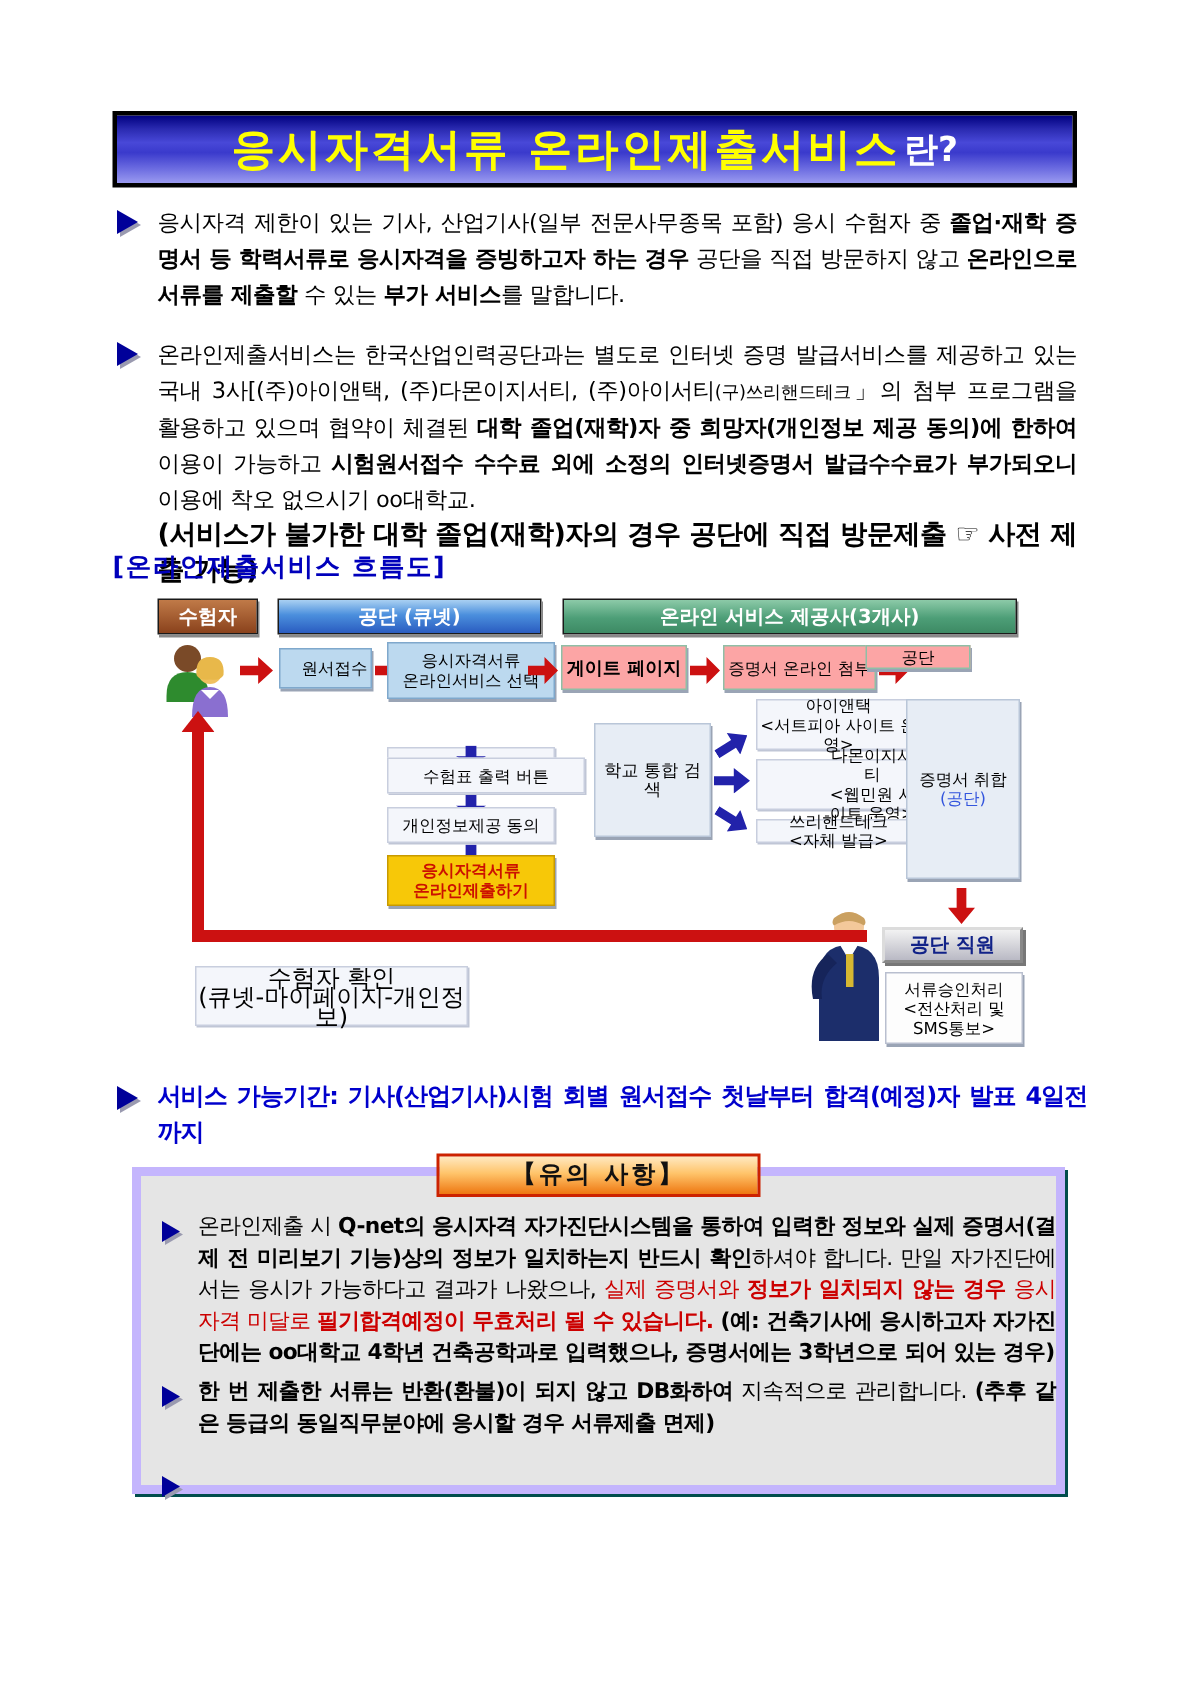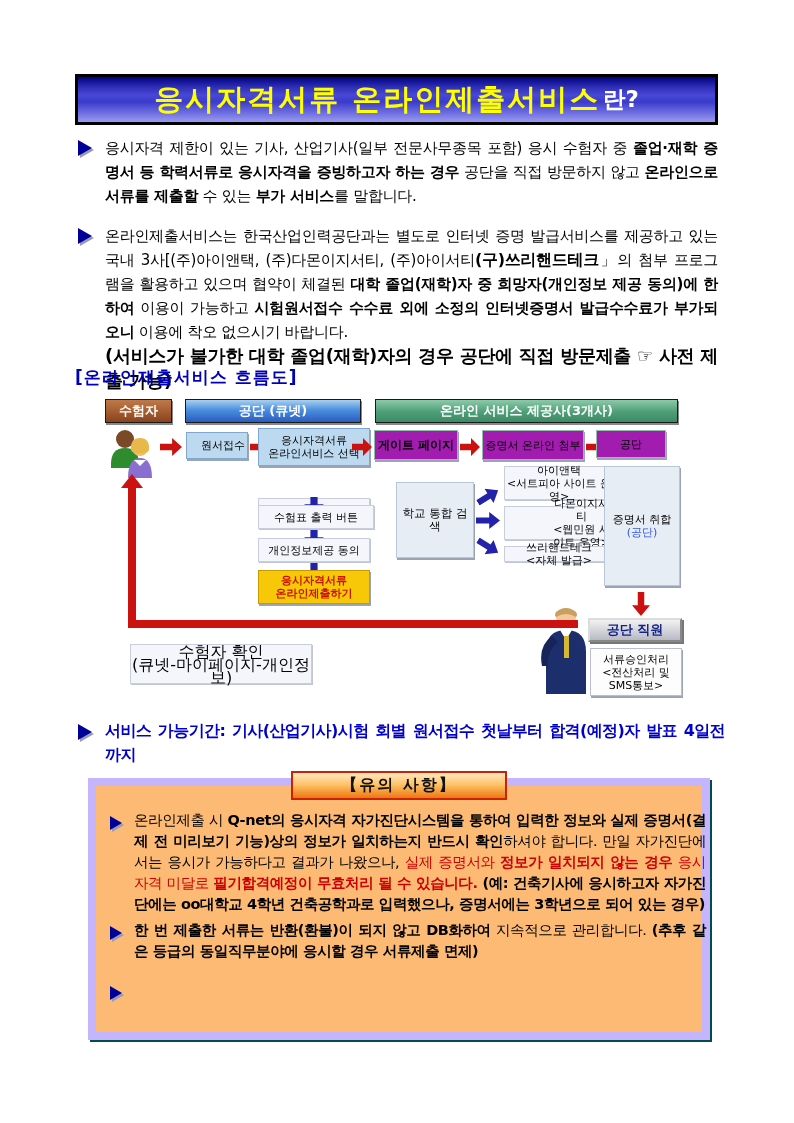--- a/index.html
+++ b/index.html
@@ -15,51 +15,51 @@
   .banner-tail { color:#ffffff; font-size:23px; font-weight:bold; margin-left:2px; }
 
   
   .tri { width:0; height:0; border-left:14px solid #000099; border-top:8px solid transparent;
          border-bottom:8px solid transparent; position:absolute; filter:drop-shadow(2px 2px 0 #9a9ab0); }
   .tri-sm { border-left-width:12px; border-top-width:7px; border-bottom-width:7px; }
 
   
   .para { position:absolute; font-size:15px; line-height:24px; color:#000; text-align:justify; letter-spacing:-0.3px; }
   .b { font-weight:bold; }
-  .sm { font-size:16px; font-weight:bold; }
+  .sm { font-size:12px; font-weight:normal; }
   .red { color:#cc0000; }
   .redb { color:#cc0000; font-weight:bold; }
 
   #flow-title { position:absolute; left:75px; top:366px; width:643px; text-align:left;
     color:#0000bb; font-weight:bold; font-size:17px; letter-spacing:1px; }
 
   
   .hd { position:absolute; border:1px solid #1a1a1a; color:#fff; font-weight:bold; font-size:13px;
         display:flex; align-items:center; justify-content:center; box-shadow:1px 2px 0 #888; }
   .fb { position:absolute; font-size:11px; color:#000; display:flex; flex-direction:column;
         align-items:center; justify-content:center; text-align:center; line-height:13px;
         border:1px solid #8ba6bf; box-shadow:1px 2px 0 #9aa4b5; }
   .blue-box { background:#bcd9ef; border-color:#7fa8cc; }
-  .mint-box { background:#a21caf; border-color:#8fbfa6; }
+  .mint-box { background:#fca5a5; border-color:#8fbfa6; }
   .lite-box { background:#f4f6fb; border-color:#c8cede; box-shadow:1px 1px 0 #c0c6d6; }
   .tall-box { background:#e7edf5; border-color:#b9c6d8; }
   .yellow-box { background:#f7c808; border-color:#c89a00; color:#cc1100; font-weight:bold; }
   .arrR { position:absolute; background:#cc1111;
           clip-path:polygon(0 32%,55% 32%,55% 0,100% 50%,55% 100%,55% 68%,0 68%); }
   .arrD { position:absolute; background:#2222aa;
           clip-path:polygon(32% 0,68% 0,68% 55%,100% 55%,50% 100%,0 55%,32% 55%); }
   .arrB { position:absolute; background:#2222aa;
           clip-path:polygon(0 32%,55% 32%,55% 0,100% 50%,55% 100%,55% 68%,0 68%); }
   .redbar { position:absolute; background:#cc1111; }
   .red-up-head { position:absolute; width:22px; height:14px; background:#cc1111;
           clip-path:polygon(50% 0,100% 100%,0 100%); }
 
   
-  #notice { position:absolute; left:88px; top:778px; width:622px; height:262px;
-    border:8px solid #c4b5fd; box-shadow:2px 2px 0 #014d4d; background:#fdba74; }
+  #notice { position:absolute; left:88px; top:778px; width:622px; height:218px;
+    border:6px solid #c4b5fd; box-shadow:2px 2px 0 #014d4d; background:#e5e5e5; }
   #notice-head { position:absolute; left:50%; top:-15px; transform:translateX(-50%);
     width:216px; height:29px; border:2px solid #cc2200;
     background:linear-gradient(180deg,#ffe9c2 0%,#ffc46a 45%,#ee7711 100%);
     display:flex; align-items:center; justify-content:center;
     font-weight:bold; font-size:16px; color:#111; letter-spacing:2px; }
   .nitem { position:absolute; font-size:14.5px; line-height:21px; text-align:justify; letter-spacing:-0.4px; }
 </style>
 </head>
 <body>
 
@@ -70,21 +70,21 @@
     <span class="banner-tail">란?</span>
   </div>
 
   <div class="tri" style="left:78px; top:140px;"></div>
   <div class="para" style="left:105px; top:136px; width:613px;">
     <span>응시자격 제한이 있는 기사, 산업기사(일부 전문사무종목 포함) 응시 수험자 중 </span><span class="b">졸업·재학 증명서 등 학력서류로 응시자격을 증빙하고자 하는 경우</span><span> 공단을 직접 방문하지 않고 </span><span class="b">온라인으로 서류를 제출할</span><span> 수 있는 </span><span class="b">부가 서비스</span><span>를 말합니다.</span>
   </div>
 
   <div class="tri" style="left:78px; top:228px;"></div>
   <div class="para" style="left:105px; top:224px; width:613px;">
-    <span>온라인제출서비스는 한국산업인력공단과는 별도로 인터넷 증명 발급서비스를 제공하고 있는 국내 3사[(주)아이앤택, (주)다몬이지서티, (주)아이서티</span><span class="sm">(구)쓰리핸드테크</span><span>」의 첨부 프로그램을 활용하고 있으며 협약이 체결된 </span><span class="b">대학 졸업(재학)자 중 희망자(개인정보 제공 동의)에 한하여</span><span> 이용이 가능하고 </span><span class="b">시험원서접수 수수료 외에 소정의 인터넷증명서 발급수수료가 부가되오니</span><span> 이용에 착오 없으시기 바랍니다.</span><br>
+    <span>온라인제출서비스는 한국산업인력공단과는 별도로 인터넷 증명 발급서비스를 제공하고 있는 국내 3사[(주)아이앤택, (주)다몬이지서티, (주)아이서티</span><span class="sm">(구)쓰리핸드테크</span><span>」의 첨부 프로그램을 활용하고 있으며 협약이 체결된 </span><span class="b">대학 졸업(재학)자 중 희망자(개인정보 제공 동의)에 한하여</span><span> 이용이 가능하고 </span><span class="b">시험원서접수 수수료 외에 소정의 인터넷증명서 발급수수료가 부가되오니</span><span> 이용에 착오 없으시기 oo대학교.</span><br>
     <span class="b" style="font-size:18px;">(서비스가 불가한 대학 졸업(재학)자의 경우 공단에 직접 방문제출 ☞ 사전 제출 가능)</span>
   </div>
 
   <div id="flow-title">[온라인제출서비스 흐름도]</div>
 
   <div class="hd" style="left:105px; top:399px; width:67px; height:24px; background:linear-gradient(180deg,#c07a48,#8a421c);">수험자</div>
   <div class="hd" style="left:185px; top:399px; width:176px; height:24px; background:linear-gradient(180deg,#a9d0f2 0%,#4b8fdd 45%,#2a5cc0 100%);">공단 (큐넷)</div>
   <div class="hd" style="left:375px; top:399px; width:303px; height:24px; background:linear-gradient(180deg,#8ccaa8 0%,#4d9e77 55%,#3d8a64 100%);">온라인 서비스 제공사(3개사)</div>
 
   <svg style="position:absolute; left:106px; top:426px;" width="52" height="56" viewBox="0 0 52 56">
@@ -102,25 +102,25 @@
   <div class="fb blue-box" style="left:258px; top:428px; width:112px; height:38px;">
     <span>응시자격서류</span>
     <span>온라인서비스 선택</span>
   </div>
 
   <div class="arrR" style="left:352px; top:438px; width:20px; height:18px;"></div>
   <div class="fb mint-box" style="left:374px; top:430px; width:84px; height:30px; font-weight:bold; font-size:12px;">게이트 페이지</div>
   <div class="arrR" style="left:460px; top:438px; width:20px; height:18px;"></div>
   <div class="fb mint-box" style="left:482px; top:430px; width:102px; height:30px;">증명서 온라인 첨부</div>
   <div class="arrR" style="left:586px; top:438px; width:20px; height:18px;"></div>
-  <div class="fb mint-box" style="left:596px; top:430px; width:70px; height:28px;">공단</div>
+  <div class="fb mint-box" style="left:577px; top:430px; width:70px; height:16px;">공단</div>
 
   <div class="fb lite-box" style="left:258px; top:498px; width:112px; height:24px;">마이페이지</div>
   <div class="arrD" style="left:304px; top:497px; width:20px; height:13px;"></div>
-  <div class="fb lite-box" style="left:258px; top:505px; width:116px; height:24px;">수험표 출력 버튼</div>
+  <div class="fb lite-box" style="left:258px; top:505px; width:132px; height:24px;">수험표 출력 버튼</div>
   <div class="arrD" style="left:304px; top:530px; width:20px; height:13px;"></div>
   <div class="fb lite-box" style="left:258px; top:538px; width:112px; height:24px;">개인정보제공 동의</div>
   <div class="arrD" style="left:304px; top:563px; width:20px; height:13px;"></div>
   <div class="fb yellow-box" style="left:258px; top:570px; width:112px; height:34px;">
     <span>응시자격서류</span>
     <span>온라인제출하기</span>
   </div>
 
   <div class="fb tall-box" style="left:396px; top:482px; width:78px; height:76px; font-size:11.5px;">학교 통합 검색</div>
   <div class="arrB" style="left:476px; top:488px; width:24px; height:17px; transform:rotate(-32deg);"></div>

